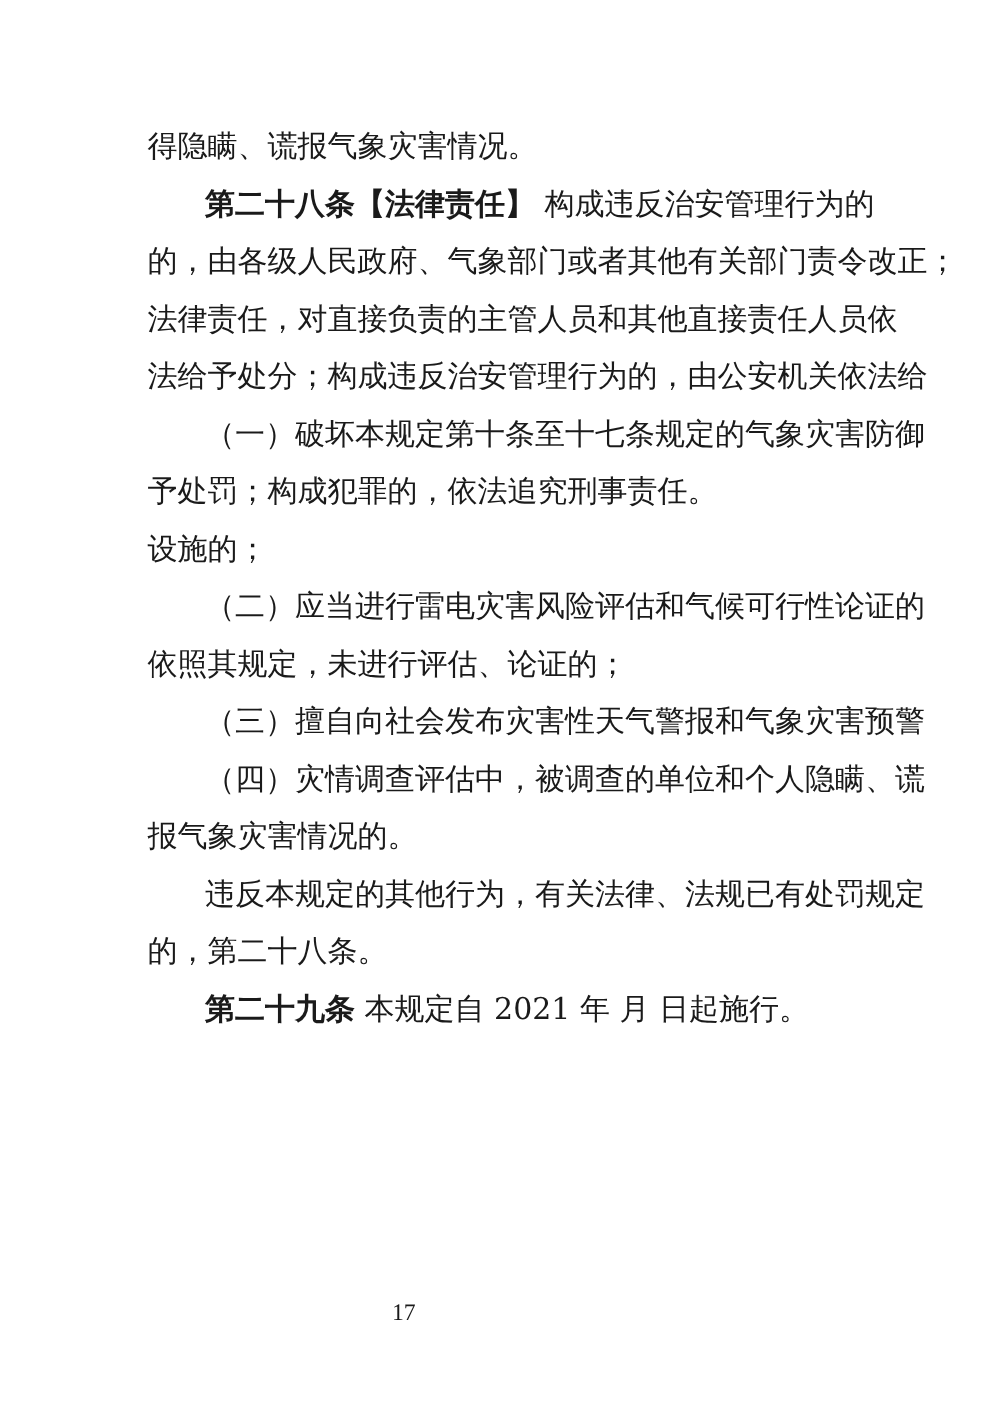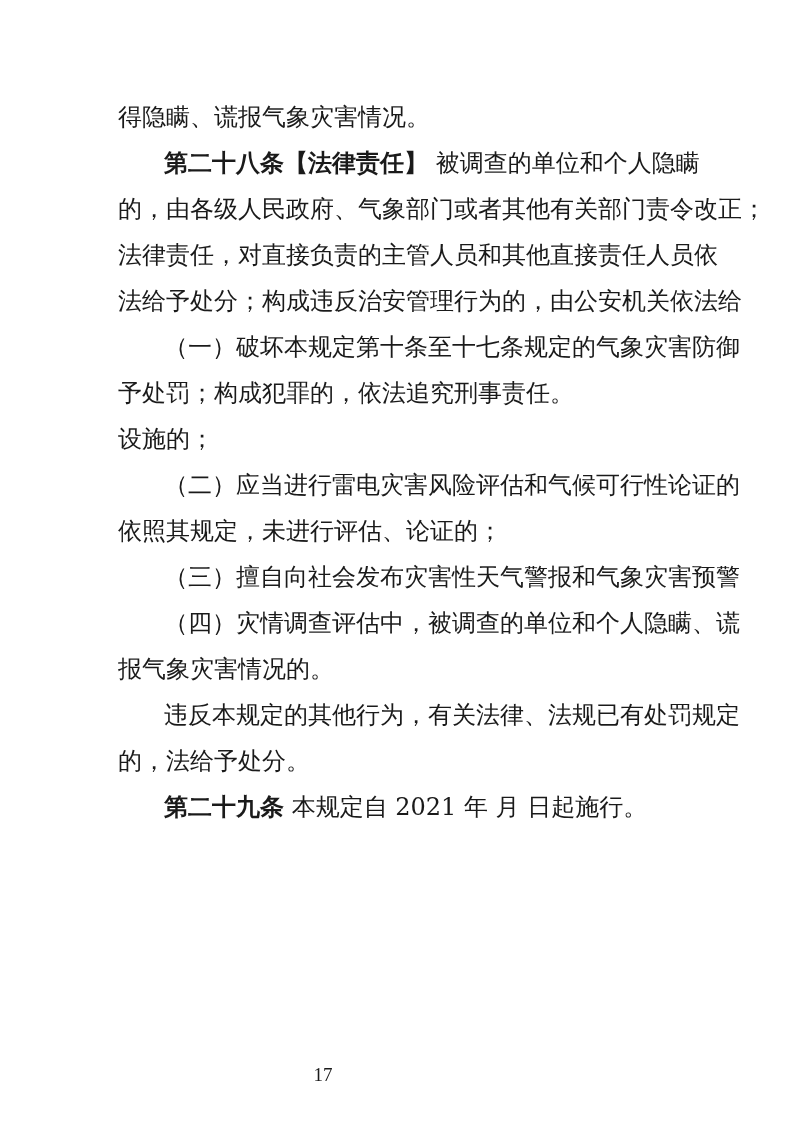--- a/index.html
+++ b/index.html
@@ -4,45 +4,45 @@
 <style>
   html, body { margin:0; padding:0; background:#ffffff; }
   body { width:793px; height:1122px; position:relative; overflow:hidden;
          font-family: "DejaVu Serif", "Liberation Serif", serif; color:#1a1a1a; }
   .page { position:absolute; left:118px; top:94px; width:555px; }
   .line { height:46px; line-height:46px; font-size:24px; white-space:nowrap;
           text-align:justify; text-align-last:justify; letter-spacing:0; }
   .line.last { text-align-last:left; }
   .indent { padding-left:46px; }
   .bold { font-family: Liberation Sans, sans-serif; font-weight:bold; }
-  .pagenum { position:absolute; left:0; width:646px; top:1064px; text-align:center;
+  .pagenum { position:absolute; left:0; width:646px; top:1040px; text-align:center;
              font-size:19px; font-family:"Liberation Serif", serif; }
 </style>
 </head>
 <body>
 
 <div class="page">
   <div class="line last"><span>得隐瞒、谎报气象灾害情况。</span></div>
 
-  <div class="line indent"><span class="bold">第二十八条【法律责任】</span><span> 被调查的单位和个人隐瞒</span></div>
+  <div class="line indent"><span class="bold">第二十八条【法律责任】</span><span> 构成违反治安管理行为的</span></div>
   <div class="line"><span>的，由各级人民政府、气象部门或者其他有关部门责令改正；</span></div>
   <div class="line"><span>法律责任，对直接负责的主管人员和其他直接责任人员依</span></div>
   <div class="line"><span>法给予处分；构成违反治安管理行为的，由公安机关依法给</span></div>
   <div class="line indent"><span>（一）破坏本规定第十条至十七条规定的气象灾害防御</span></div>
 
   <div class="line last"><span>予处罚；构成犯罪的，依法追究刑事责任。</span></div>
   <div class="line last"><span>设施的；</span></div>
 
   <div class="line indent"><span>（二）应当进行雷电灾害风险评估和气候可行性论证的</span></div>
   <div class="line last"><span>依照其规定，未进行评估、论证的；</span></div>
 
   <div class="line indent"><span>（三）擅自向社会发布灾害性天气警报和气象灾害预警</span></div>
 
   <div class="line indent"><span>（四）灾情调查评估中，被调查的单位和个人隐瞒、谎</span></div>
   <div class="line last"><span>报气象灾害情况的。</span></div>
 
   <div class="line indent"><span>违反本规定的其他行为，有关法律、法规已有处罚规定</span></div>
-  <div class="line last"><span>的，法给予处分。</span></div>
+  <div class="line last"><span>的，第二十八条。</span></div>
 
   <div class="line indent last"><span class="bold">第二十九条</span><span> 本规定自 2021 年  月  日起施行。</span></div>
 </div>
 
 <div class="pagenum">17</div>
 
 </body></html>

